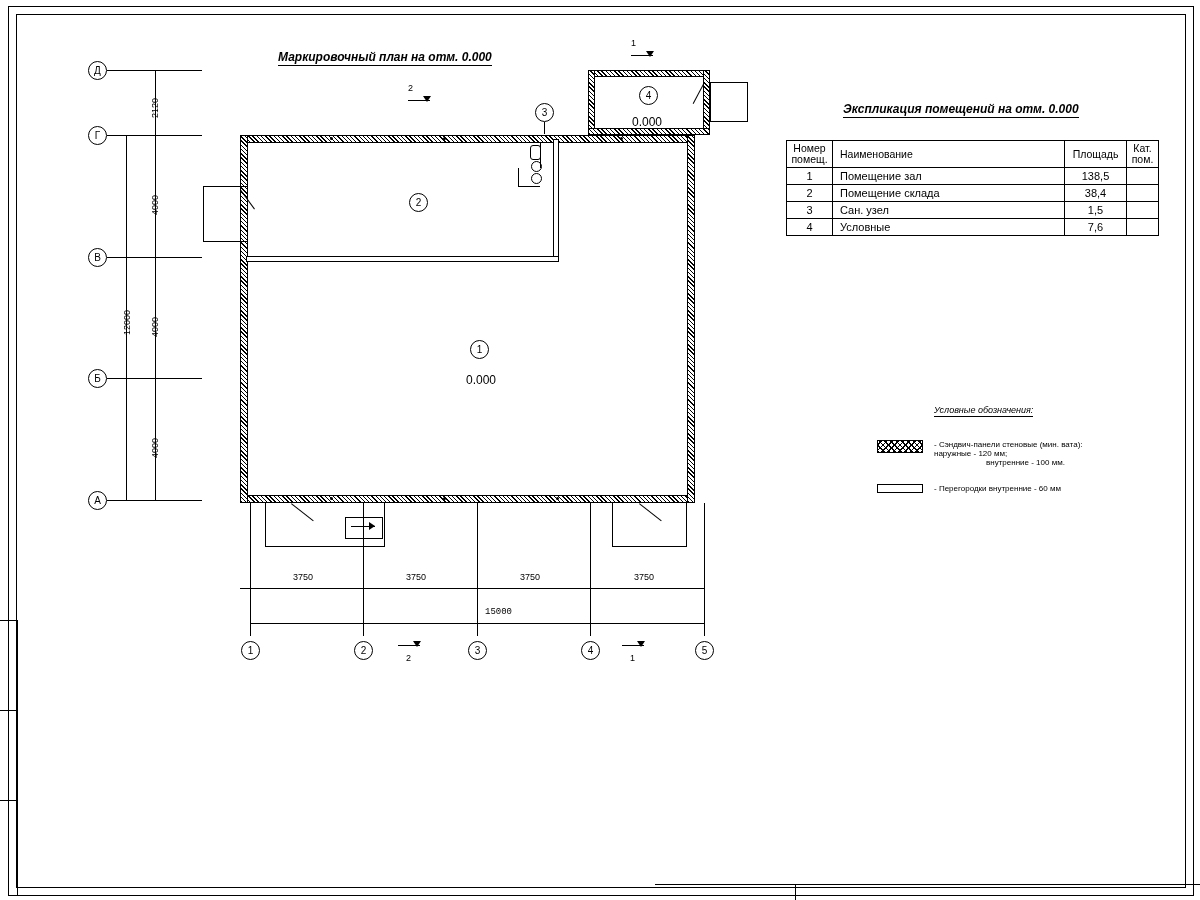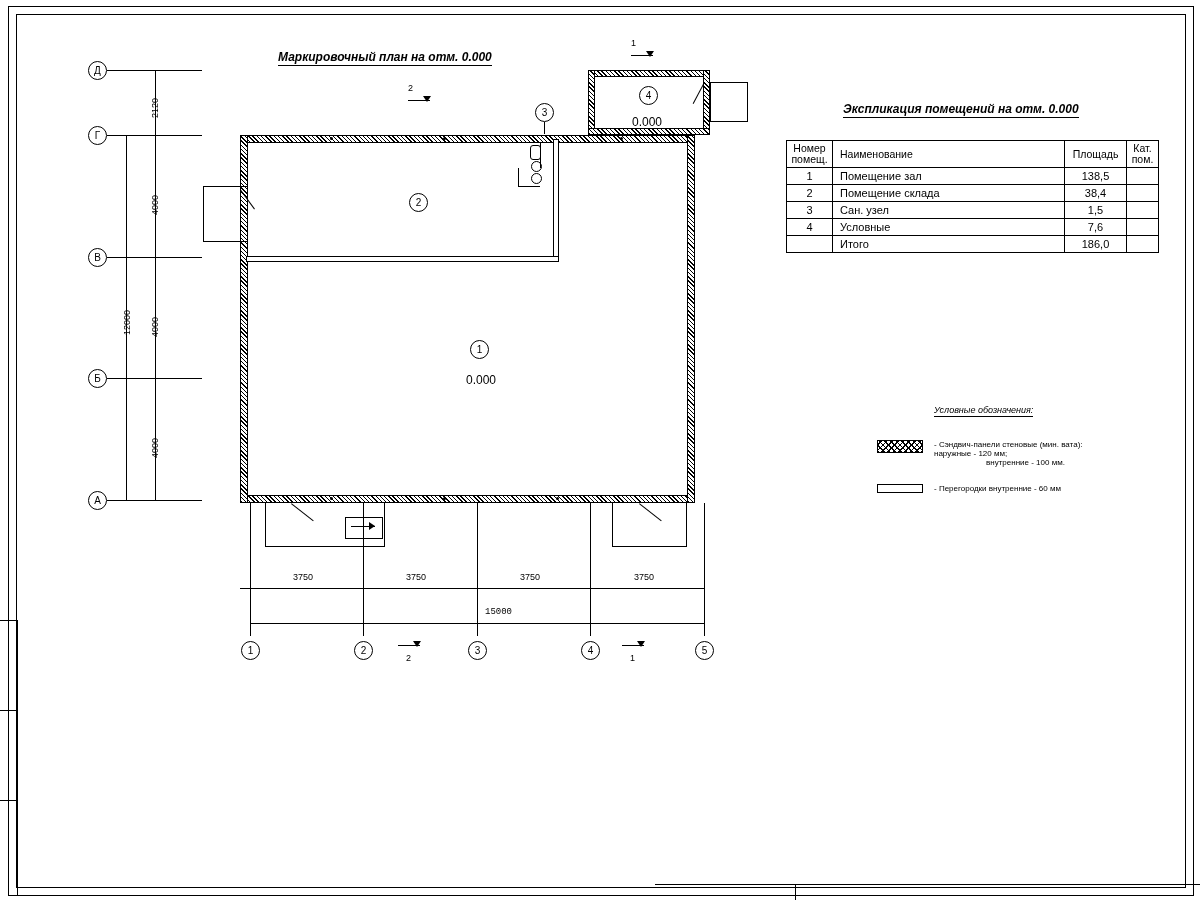--- a/index.html
+++ b/index.html
@@ -376,26 +376,20 @@
         <td class="col-name">Сан. узел</td>
         <td class="col-area">1,5</td>
         <td class="col-cat"></td>
       </tr>
       <tr>
         <td class="col-num">4</td>
         <td class="col-name">Условные</td>
         <td class="col-area">7,6</td>
         <td class="col-cat"></td>
       </tr>
-      <tr>
-        <td class="col-num"></td>
-        <td class="col-name">Итого</td>
-        <td class="col-area">186,0</td>
-        <td class="col-cat"></td>
-      </tr>
     </tbody>
   </table>
 
   <div class="legend-title">Условные обозначения:</div>
   <div class="legend-swatch-hatch"></div>
   <div class="legend-text" style="left:934px; top:440px;">- Сэндвич-панели стеновые (мин. вата):</div>
   <div class="legend-text" style="left:934px; top:449px;">наружные - 120 мм;</div>
   <div class="legend-text" style="left:986px; top:458px;">внутренние - 100 мм.</div>
   <div class="legend-swatch-plain"></div>
   <div class="legend-text" style="left:934px; top:484px;">- Перегородки внутренние - 60 мм</div>

